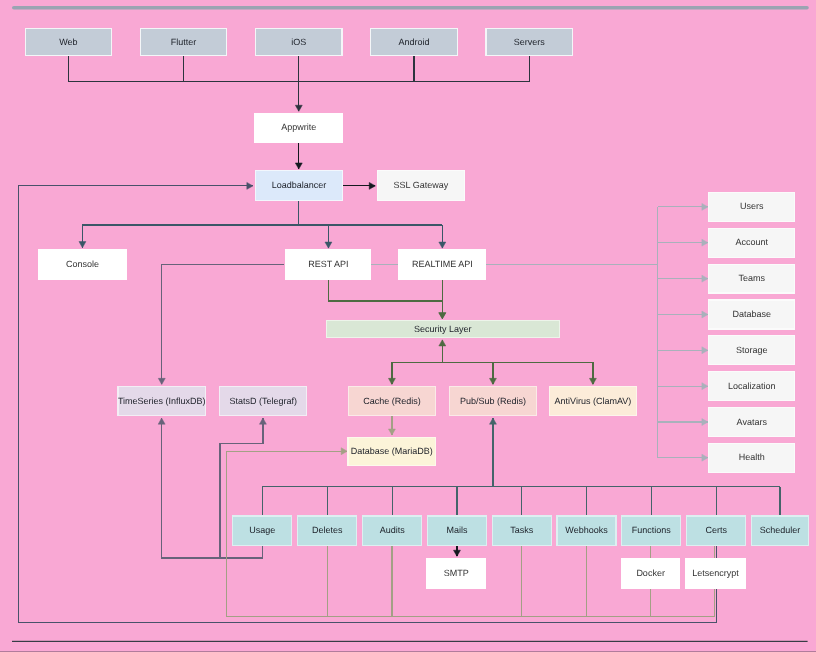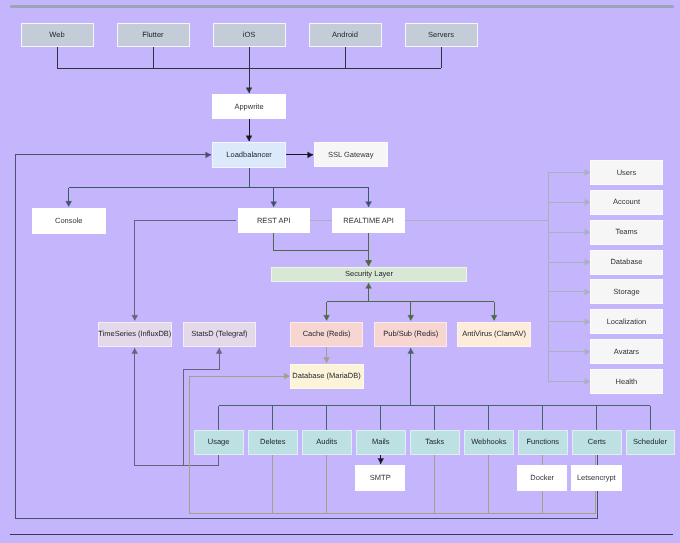--- a/index.html
+++ b/index.html
@@ -11,21 +11,21 @@
   #hscroll-track{position:absolute;left:0;top:0;width:680px;height:14px;}
   #hscroll-thumb{position:absolute;left:9.8px;top:4.6px;width:664.7px;height:3px;border-radius:1.5px;background:#8e98a8;}
   svg#diagram{position:absolute;left:0;top:0;width:680px;height:543px;display:block;
               shape-rendering:crispEdges;}
   text.nodelabel{font-family:"Liberation Sans",sans-serif;font-size:7.5px;text-anchor:middle;
                  dominant-baseline:central;shape-rendering:auto;-webkit-font-smoothing:antialiased;paint-order:stroke fill;}
 </style>
 </head>
 <body style="background: rgb(35, 39, 47);">
 
-<div id="stage" style="background: #c4b5fd;">
+<div id="stage" style="background: #f9a8d4;">
   <svg id="diagram" viewBox="0 0 680 543">
     <g id="edges-layer">
         <path d="M57,46.3L57,68.2" fill="none" stroke="#2c343e" stroke-width="1"></path>
         <path d="M153,46.3L153,68.2" fill="none" stroke="#2c343e" stroke-width="1"></path>
         <path d="M345,46.3L345,68.2" fill="none" stroke="#2c343e" stroke-width="1"></path>
         <path d="M441,46.3L441,68.2" fill="none" stroke="#2c343e" stroke-width="1"></path>
         <path d="M57,68.2L441,68.2" fill="none" stroke="#2c343e" stroke-width="1"></path>
         <path d="M249,46.3L249,92.8" fill="none" stroke="#2c343e" stroke-width="1"></path>
         <path d="M249,92.8L251.9,87.7L246.1,87.7Z" fill="#2c343e" stroke="#2c343e" stroke-width="0.4" shape-rendering="auto"></path>
         <path d="M249,118.8L249,140.9" fill="none" stroke="#14191f" stroke-width="1"></path>

